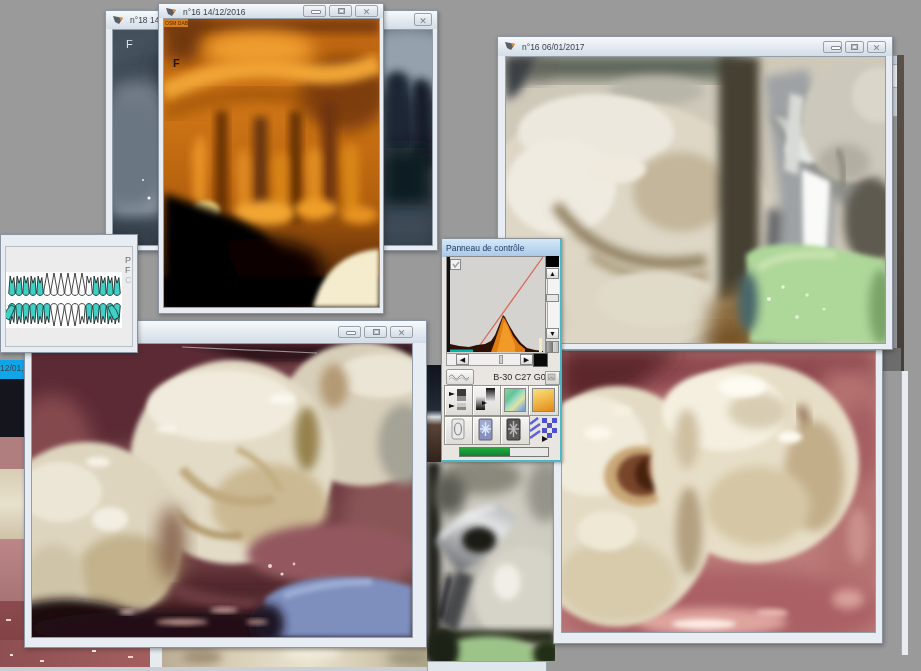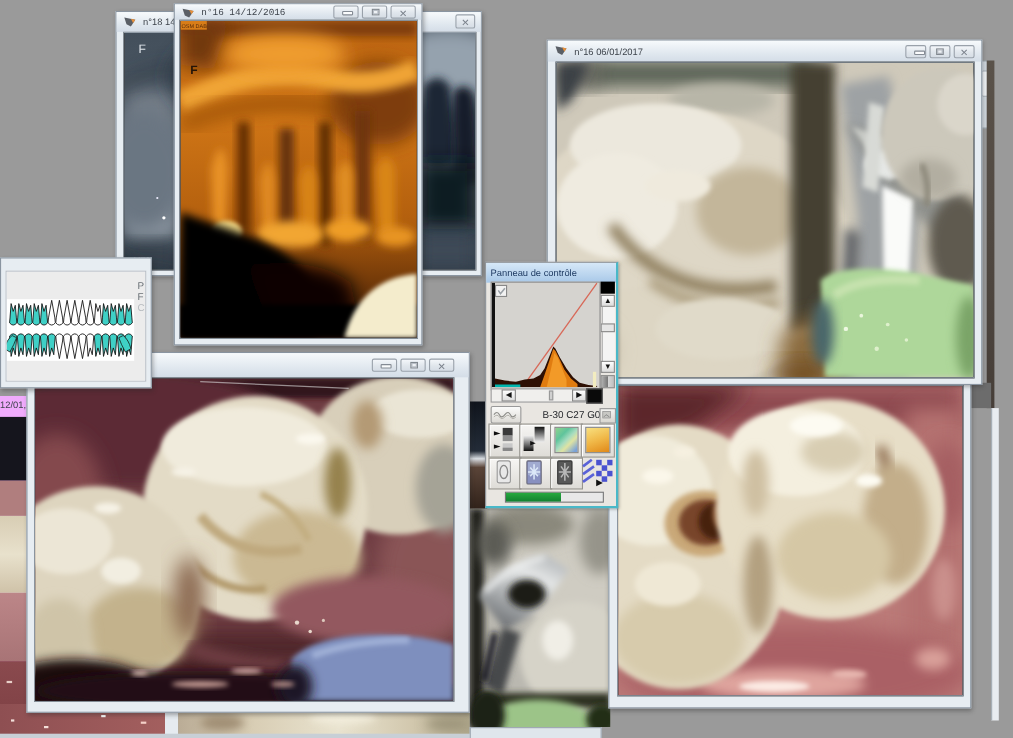--- a/index.html
+++ b/index.html
@@ -62,21 +62,21 @@
     </svg>
   </div>
 </div>
 
 <div class="abs" style="left:891px;top:55px;width:8px;height:60px;background:#cfd6dd;border:1px solid #9aa3ac;border-radius:2px;"></div>
 <div class="abs" style="left:892px;top:64px;width:5px;height:22px;background:#eef1f4;border:1px solid #a8b0b8;border-radius:2px;"></div>
 <div class="abs" style="left:897px;top:55px;width:7px;height:316px;background:linear-gradient(#5a524a,#463e38);"></div>
 <div class="abs" style="left:881px;top:348px;width:20px;height:23px;background:#6c6c6c;"></div>
 <div class="abs" style="left:901px;top:371px;width:6px;height:284px;background:#e8ecf0;border-left:1px solid #a0a8b0;"></div>
 
-<div class="abs" style="left:0;top:360px;width:28px;height:311px;background:#f0abfc;">
+<div class="abs" style="left:0;top:360px;width:28px;height:311px;background:#0ea5e9;">
   <div class="abs" style="left:0;top:3px;width:28px;height:15px;color:#3d434b;font-size:8.5px;">12/01<span>,</span></div>
   <div class="abs" style="left:0;top:19px;width:26px;height:58px;background:#15151d;"></div>
   <div class="abs" style="left:0;top:77px;width:26px;height:32px;background:#b07e7e;"></div>
   <div class="abs" style="left:0;top:109px;width:26px;height:70px;background:linear-gradient(#d8cdb4,#e8e1cc 50%,#cfc2a8);"></div>
   <div class="abs" style="left:0;top:179px;width:26px;height:62px;background:linear-gradient(#bc8688,#a87476);"></div>
   <div class="abs" style="left:0;top:241px;width:26px;height:70px;background:linear-gradient(#8a4a4e,#7c3e42);">
     <div class="abs" style="left:6px;top:18px;width:5px;height:2px;background:#e8d0c8;"></div>
     <div class="abs" style="left:14px;top:40px;width:4px;height:2px;background:#dcc0b8;"></div>
   </div>
 </div>
@@ -373,21 +373,21 @@
     <div class="abs" style="left:119px;top:8px;font-size:9px;color:#6a7076;line-height:10px;">P<br>F<br><span style="color:#b8bcc0">C</span></div>
   </div>
 </div>
 
 <div class="win" style="left:158px;top:3px;width:224px;height:309px;">
   <div class="tb" style="height:14px;">
     <svg class="icon" viewBox="0 0 13 11" style="margin-top:2px;">
         <path d="M1,1 L11,3 L7,9 L3,7 Z" fill="#5a5f66"></path>
         <path d="M7,2 L11,3 L9,6 Z" fill="#e8903a"></path>
       </svg>
-    <span style="margin-top:2px;font-family:Liberation Mono, monospace;">n°16 14/12/2016</span>
+    <span style="margin-top:2px;">n°16 14/12/2016</span>
     <span style="flex:1"></span>
     <span class="wbtn">
         <span class="mn"></span>
       </span>
     <span class="wbtn">
         <span class="sq"></span>
       </span>
     <span class="wbtn" style="margin-right:5px;">
         <i style="top:1px;">✕</i>
       </span>

